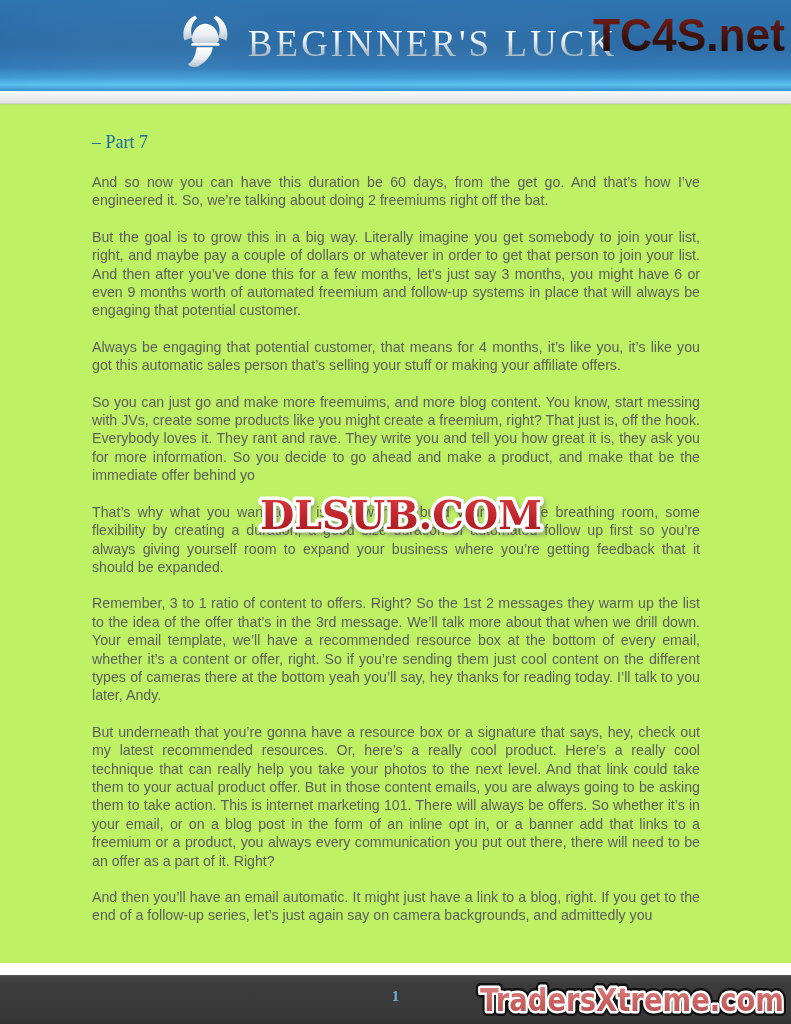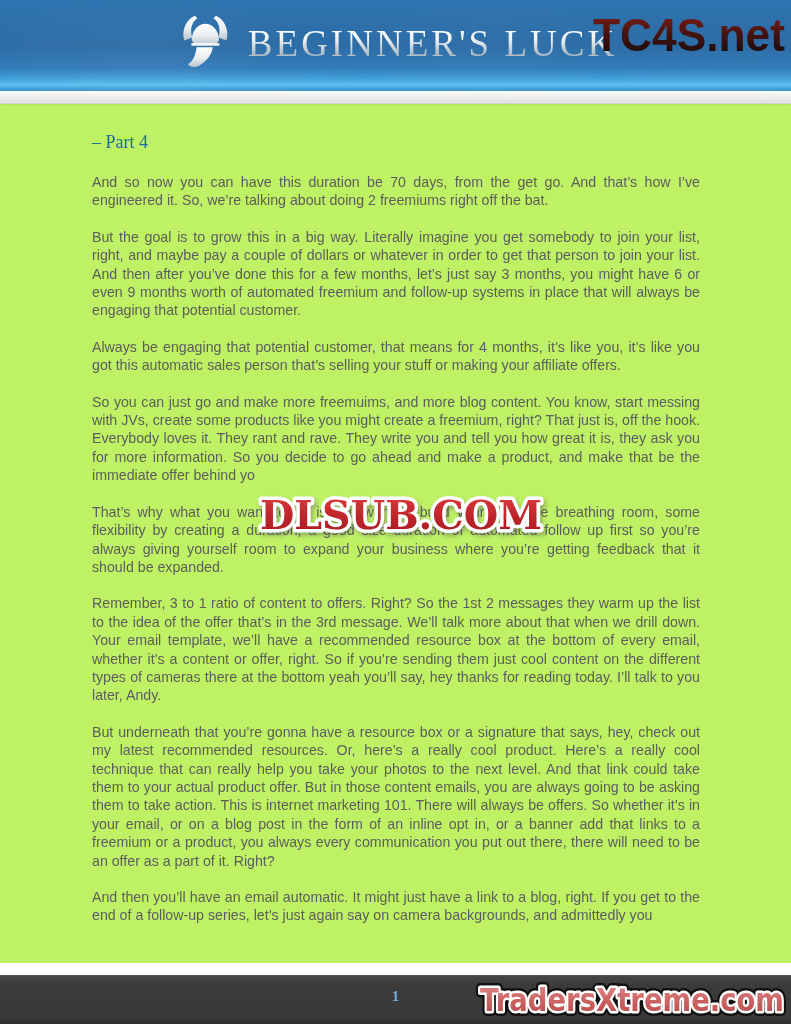--- a/index.html
+++ b/index.html
@@ -172,24 +172,24 @@
           <stop offset="1" stop-color="#0a0a0a"></stop>
         </linearGradient>
       </defs>
       <text x="100" y="45" text-anchor="middle" font-size="46" font-weight="bold" textLength="192" lengthAdjust="spacingAndGlyphs" fill="url(#tc4sg)" style="font-family:'Liberation Sans',sans-serif;">TC4S.net</text>
     </svg>
   </div>
 
   <div class="header-strip"></div>
 
   <div class="content">
-    <h2 class="doc-subtitle">– Part 4</h2>
+    <h2 class="doc-subtitle">– Part 7</h2>
 
     <div class="paras">
-      <p class="para">And so now you can have this duration be 70 days, from the get go. And that’s how I’ve engineered it. So, we’re talking about doing 2 freemiums right off the bat.</p>
+      <p class="para">And so now you can have this duration be 60 days, from the get go. And that’s how I’ve engineered it. So, we’re talking about doing 2 freemiums right off the bat.</p>
       <p class="para">But the goal is to grow this in a big way. Literally imagine you get somebody to join your list, right, and maybe pay a couple of dollars or whatever in order to get that person to join your list. And then after you’ve done this for a few months, let’s just say 3 months, you might have 6 or even 9 months worth of automated freemium and follow-up systems in place that will always be engaging that potential customer.</p>
       <p class="para">Always be engaging that potential customer, that means for 4 months, it’s like you, it’s like you got this automatic sales person that’s selling your stuff or making your affiliate offers.</p>
       <p class="para">So you can just go and make more freemuims, and more blog content. You know, start messing with JVs, create some products like you might create a freemium, right? That just is, off the hook. Everybody loves it. They rant and rave. They write you and tell you how great it is, they ask you for more information. So you decide to go ahead and make a product, and make that be the immediate offer behind yo</p>
       <p class="para">That’s why what you want to do is you want to build yourself some breathing room, some flexibility by creating a duration, a good size duration of automated follow up first so you’re always giving yourself room to expand your business where you’re getting feedback that it should be expanded.</p>
       <p class="para">Remember, 3 to 1 ratio of content to offers. Right? So the 1st 2 messages they warm up the list to the idea of the offer that’s in the 3rd message. We’ll talk more about that when we drill down. Your email template, we’ll have a recommended resource box at the bottom of every email, whether it’s a content or offer, right. So if you’re sending them just cool content on the different types of cameras there at the bottom yeah you’ll say, hey thanks for reading today. I’ll talk to you later, Andy.</p>
       <p class="para">But underneath that you’re gonna have a resource box or a signature that says, hey, check out my latest recommended resources. Or, here’s a really cool product. Here’s a really cool technique that can really help you take your photos to the next level. And that link could take them to your actual product offer. But in those content emails, you are always going to be asking them to take action. This is internet marketing 101. There will always be offers. So whether it’s in your email, or on a blog post in the form of an inline opt in, or a banner add that links to a freemium or a product, you always every communication you put out there, there will need to be an offer as a part of it. Right?</p>
       <p class="para">And then you’ll have an email automatic. It might just have a link to a blog, right. If you get to the end of a follow-up series, let’s just again say on camera backgrounds, and admittedly you</p>
     </div>
   </div>
 

